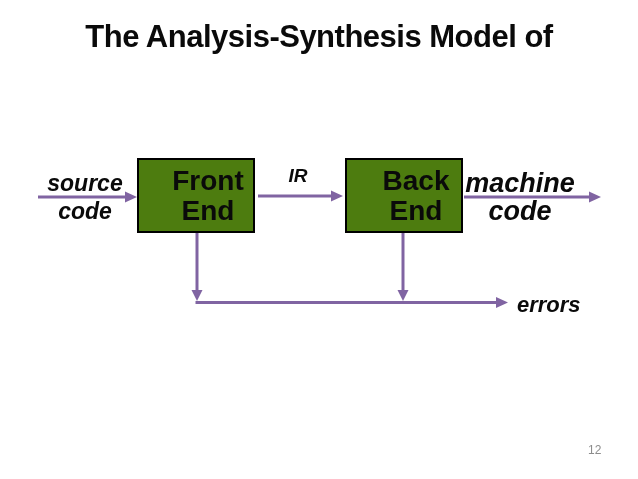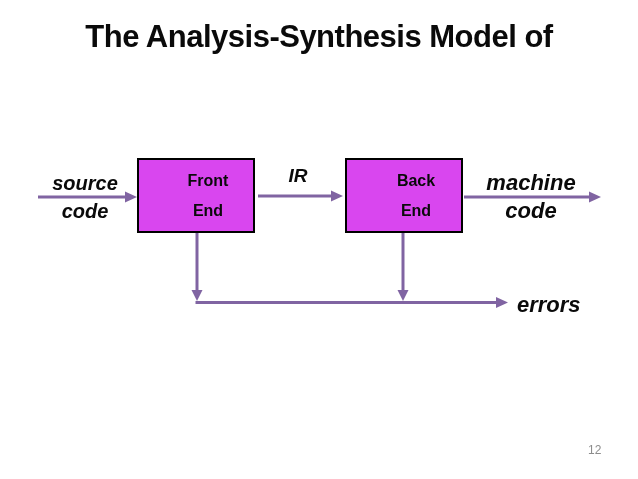--- a/index.html
+++ b/index.html
@@ -30,45 +30,45 @@
   .diagram-svg {
     position: absolute;
     left: 0;
     top: 0;
     pointer-events: none;
   }
   .flow-box {
     position: absolute;
     box-sizing: border-box;
     border: 2px solid #000000;
-    background: #d946ef;
+    background: #4d7c0f;
     display: flex;
     align-items: center;
     justify-content: center;
     text-align: center;
     white-space: pre-line;
-    font-size: 16px;
+    font-size: 28px;
     line-height: 30px;
     font-weight: bold;
     color: #0a0a0a;
     padding-left: 24px;
   }
   .box-front { left: 137px; top: 158px; width: 118px; height: 75px; }
   .box-back  { left: 345px; top: 158px; width: 118px; height: 75px; }
   .flow-label {
     position: absolute;
     font-weight: bold;
     font-style: italic;
     color: #0a0a0a;
     white-space: pre-line;
     text-align: center;
   }
-  .label-source  { left: 25px;  top: 169px; width: 120px; font-size: 20px; line-height: 28px; }
+  .label-source  { left: 25px;  top: 169px; width: 120px; font-size: 23px; line-height: 28px; }
   .label-ir      { left: 255px; top: 163px; width: 86px;  font-size: 19px; line-height: 26px; }
-  .label-machine { left: 461px; top: 169px; width: 140px; font-size: 22px; line-height: 28px; }
+  .label-machine { left: 450px; top: 169px; width: 140px; font-size: 27px; line-height: 28px; }
   .label-errors  { left: 517px; top: 291px; width: 110px; font-size: 22px; line-height: 27px; text-align: left; }
   .page-number {
     position: absolute;
     left: 588px;
     top: 443px;
     width: 30px;
     text-align: left;
     font-size: 12px;
     line-height: 14px;
     color: #8c8c8c;

